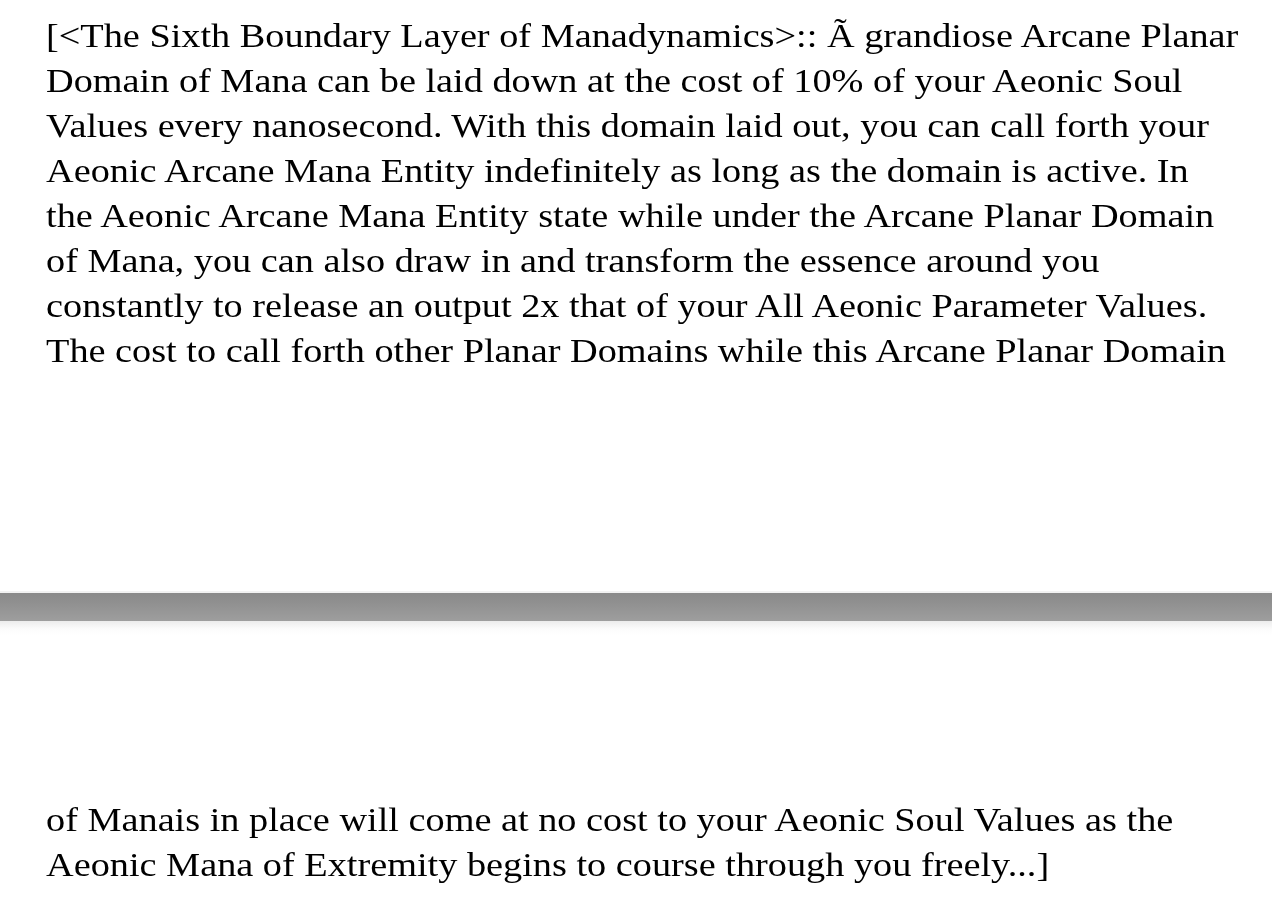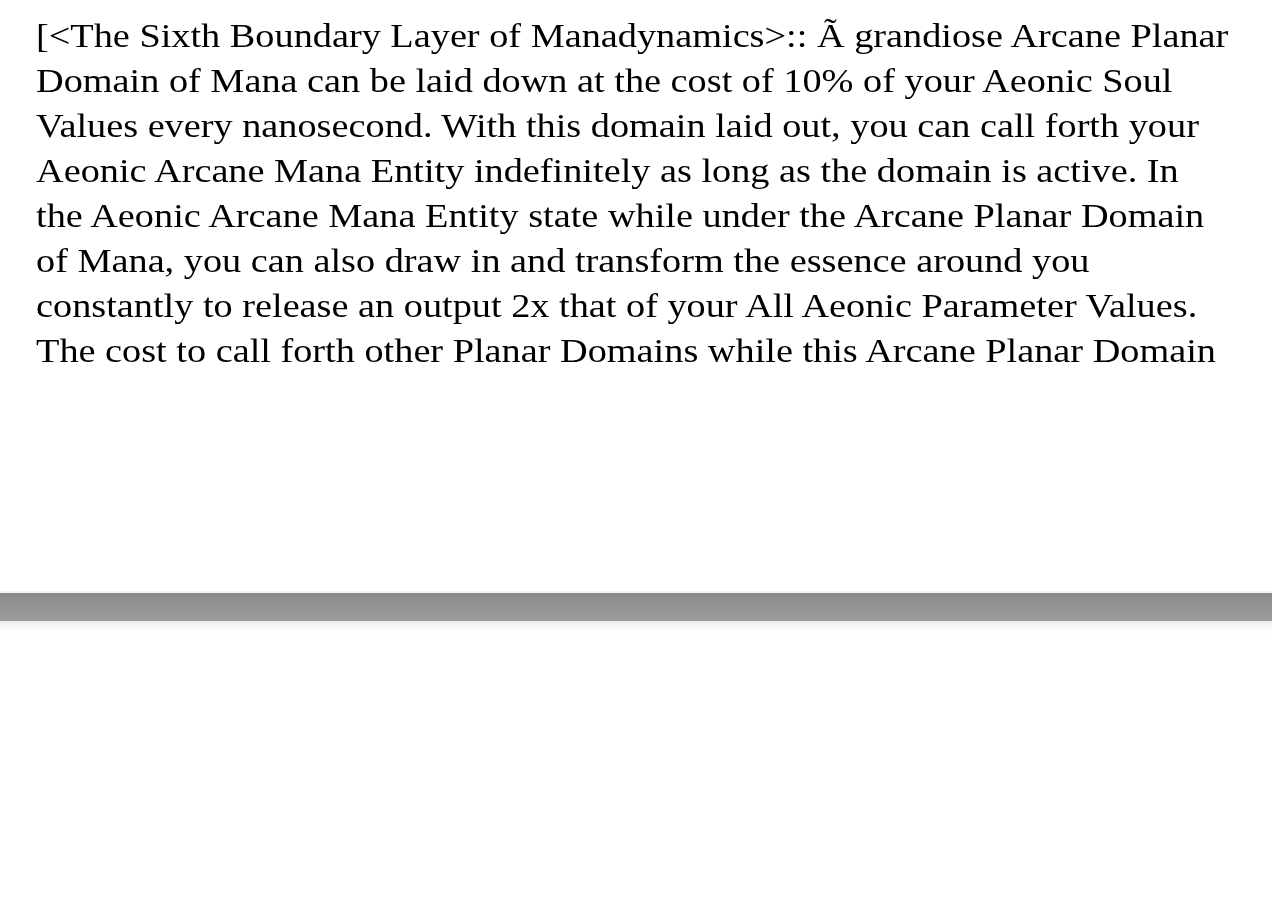--- a/index.html
+++ b/index.html
@@ -14,21 +14,21 @@
     font-family: "Liberation Serif", "DejaVu Serif", serif;
     color: #000000;
   }
   .reader-page {
     width: 1272px;
     height: 918px;
     position: relative;
     background: #ffffff;
   }
   .text-block-wrap {
-    padding-left: 36px;
+    padding-left: 46px;
     padding-right: 0;
   }
   .text-block {
     font-size: 33px;
     line-height: 45px;
     white-space: nowrap;
     transform: scaleX(1.16);
     transform-origin: 0 0;
     letter-spacing: 0;
   }
@@ -76,14 +76,20 @@
     </div>
   </section>
 
   <div class="spacer-above"></div>
 
   <div class="divider-bar"></div>
   <div class="divider-shadow"></div>
 
   <div class="spacer-below"></div>
 
+  <section class="text-block-wrap">
+    <div class="text-block">
+      <div class="line">of Manais in place will come at no cost to your Aeonic Soul Values as the</div>
+      <div class="line">Aeonic Mana of Extremity begins to course through you freely...]</div>
+    </div>
+  </section>
 
 </main>
 
 </body></html>

